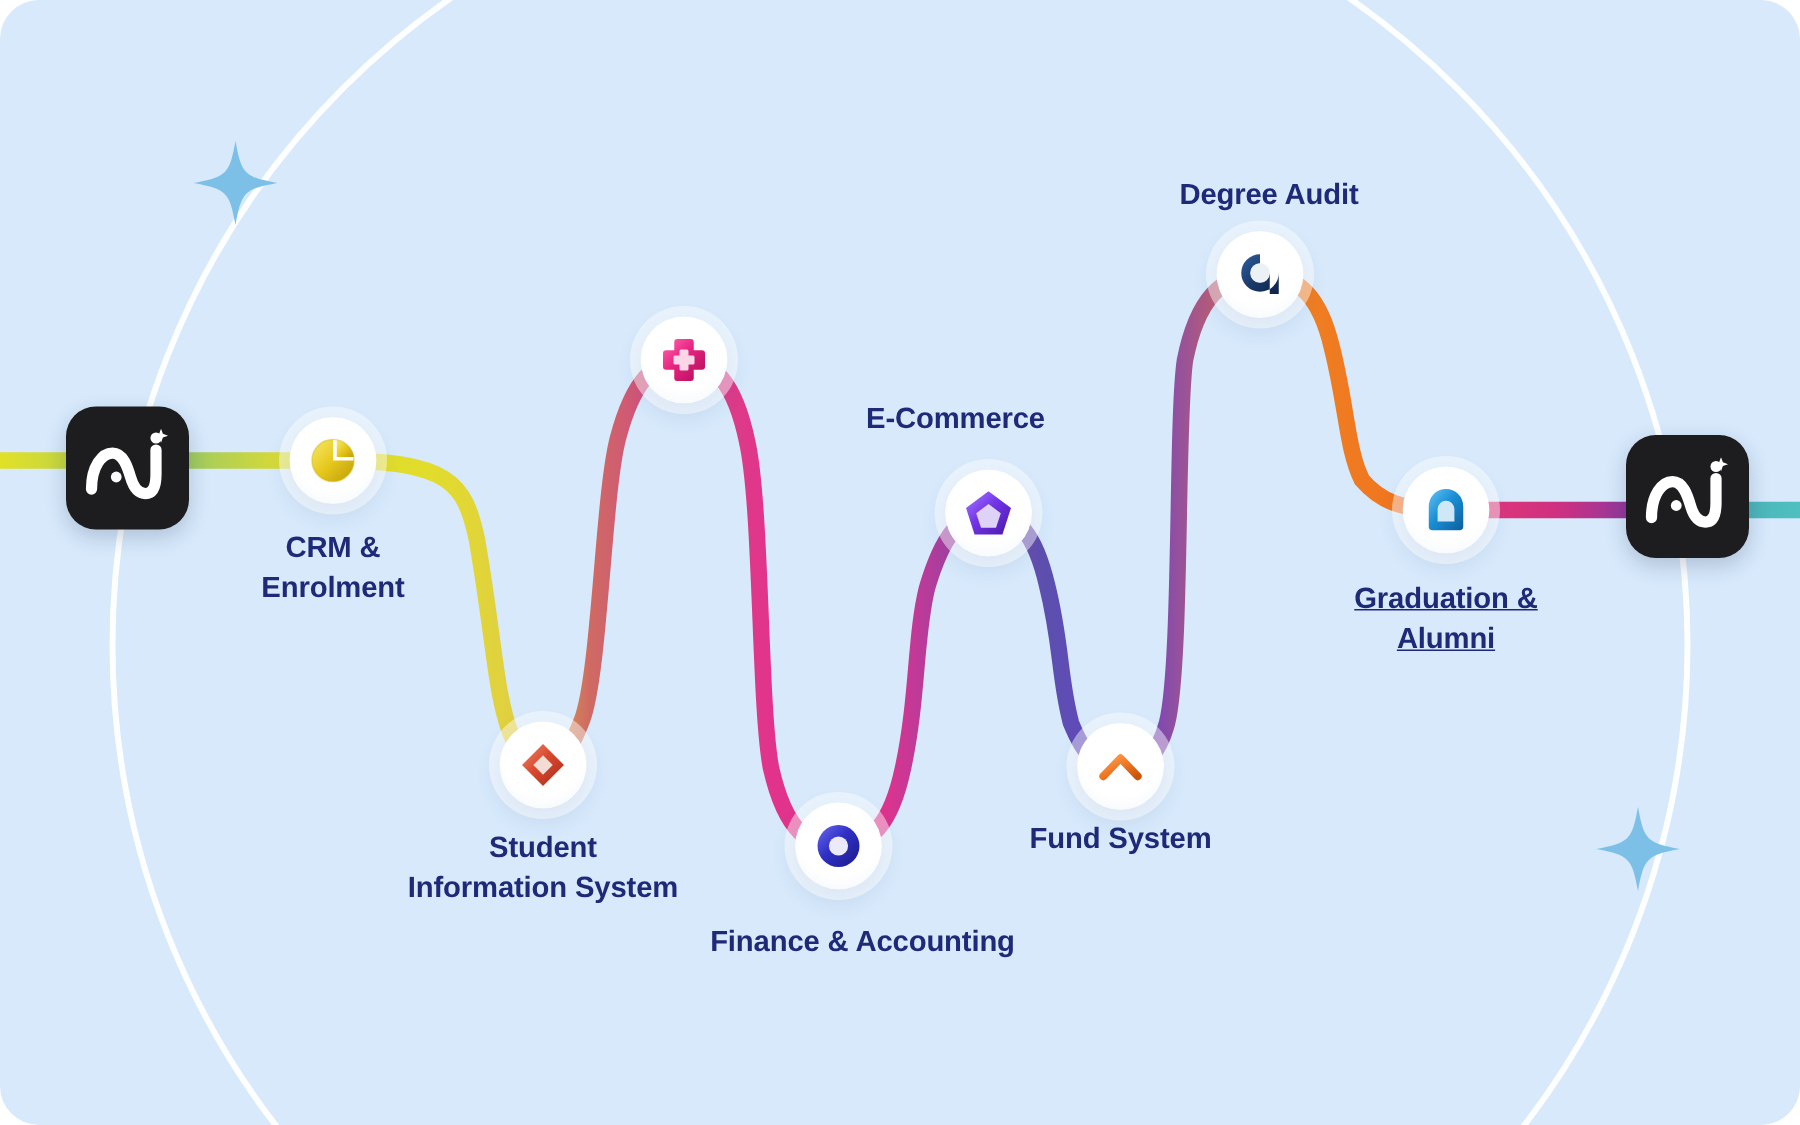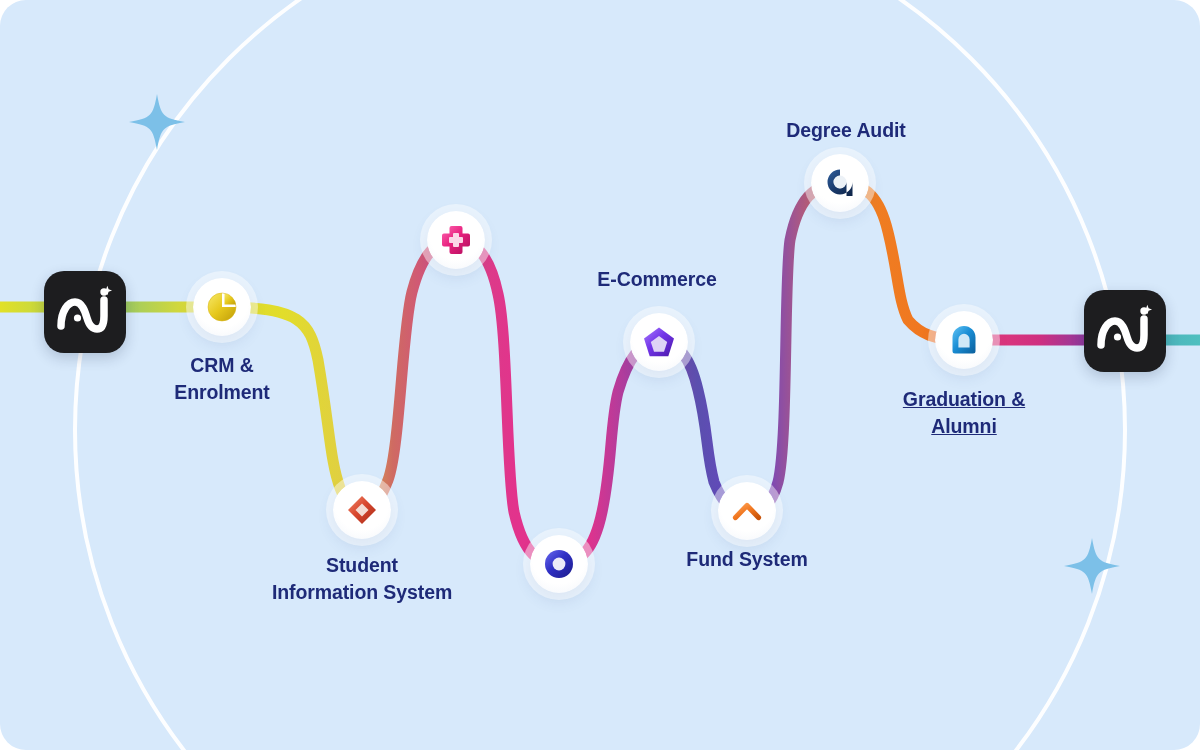--- a/index.html
+++ b/index.html
@@ -139,21 +139,22 @@
              C 866 183 880 198 888 232
              C 898 272 898 300 908 320
              C 920 334 934 340 964 340
              L 1210 340" fill="none" stroke="url(#flowGrad)" stroke-width="11" stroke-linecap="round" stroke-linejoin="round"></path>
   </svg>
 
   <div class="node-label" style="left:222px; top:352px;">CRM &amp;
 Enrolment</div>
   <div class="node-label" style="left:362px; top:552px;">Student
 Information System</div>
-  <div class="node-label" style="left:657px; top:266px;">E-Commerce</div>
+  <div class="node-label" style="left:575px; top:615px;">Finance &amp; Accounting</div>
+  <div class="node-label" style="left:637px; top:266px;">E-Commerce</div>
   <div class="node-label" style="left:747px; top:546px;">Fund System</div>
   <div class="node-label" style="left:846px; top:117px;">Degree Audit</div>
   <div class="node-label" style="left:964px; top:386px;text-decoration:underline;">Graduation &amp;
 Alumni</div>
 
   <div class="node" style="left:222px; top:307px;">
     <svg width="34" height="34" viewBox="0 0 34 34">
       <defs>
         <linearGradient id="gCrm" x1="0" y1="0" x2="1" y2="1">
           <stop offset="0%" stop-color="#f7e96a"></stop>

